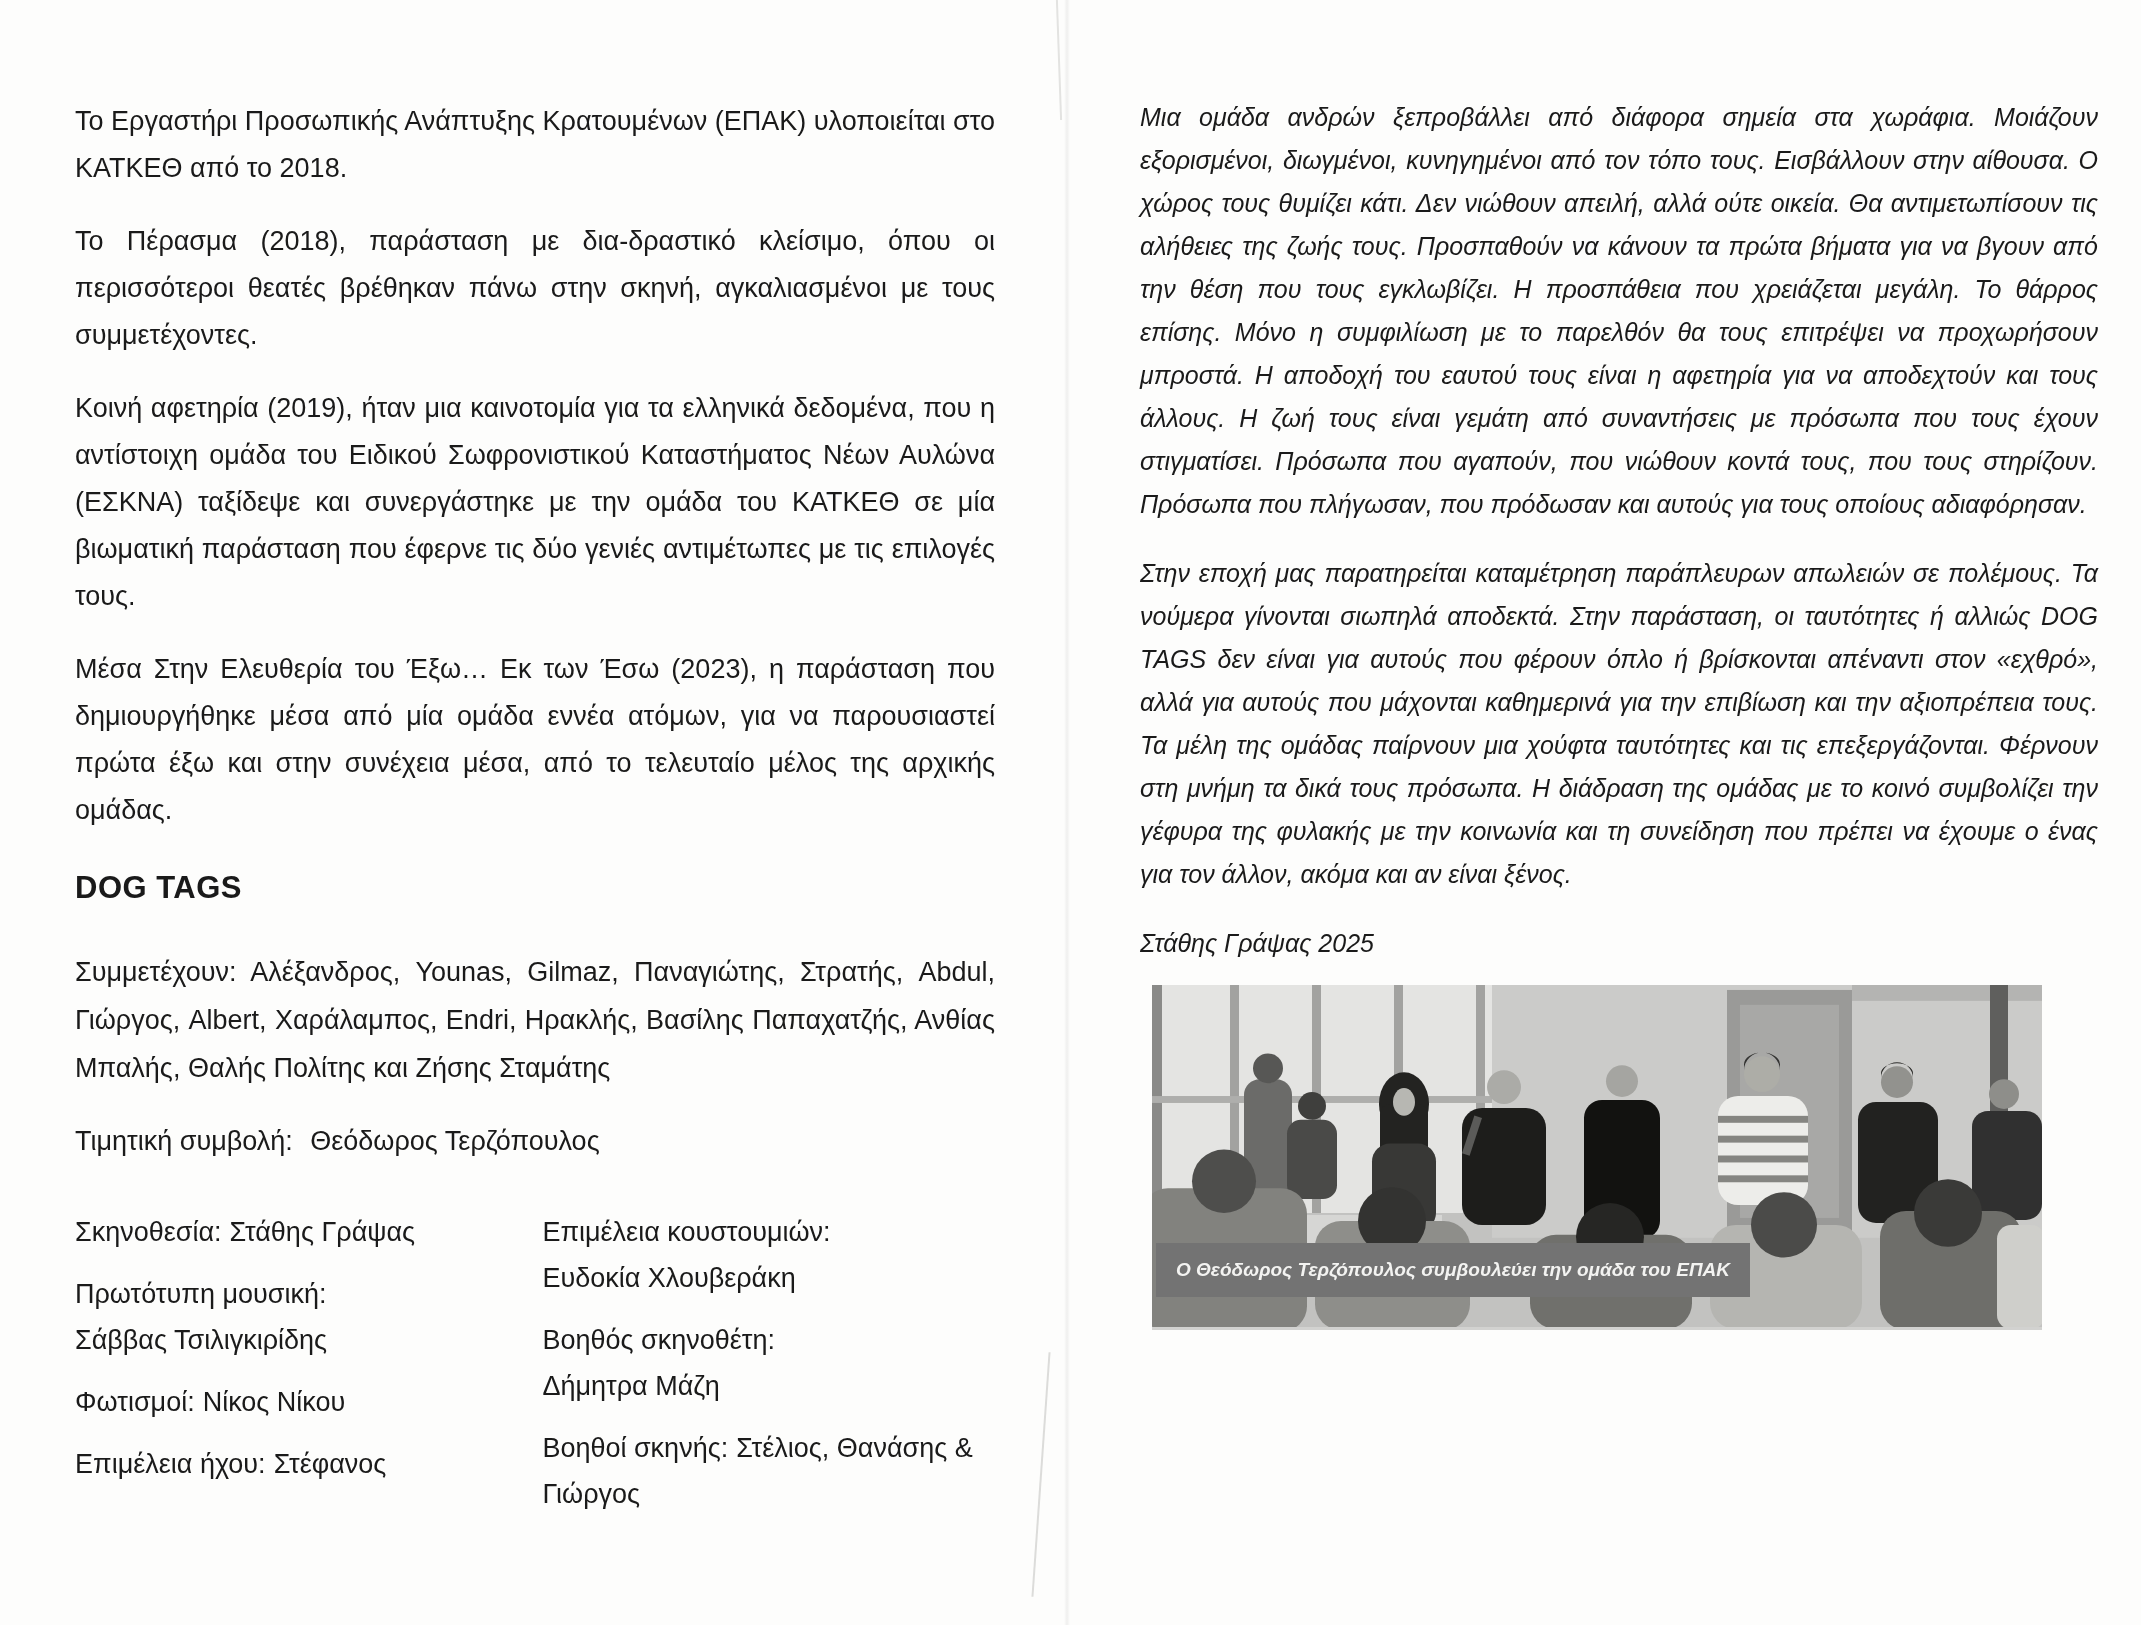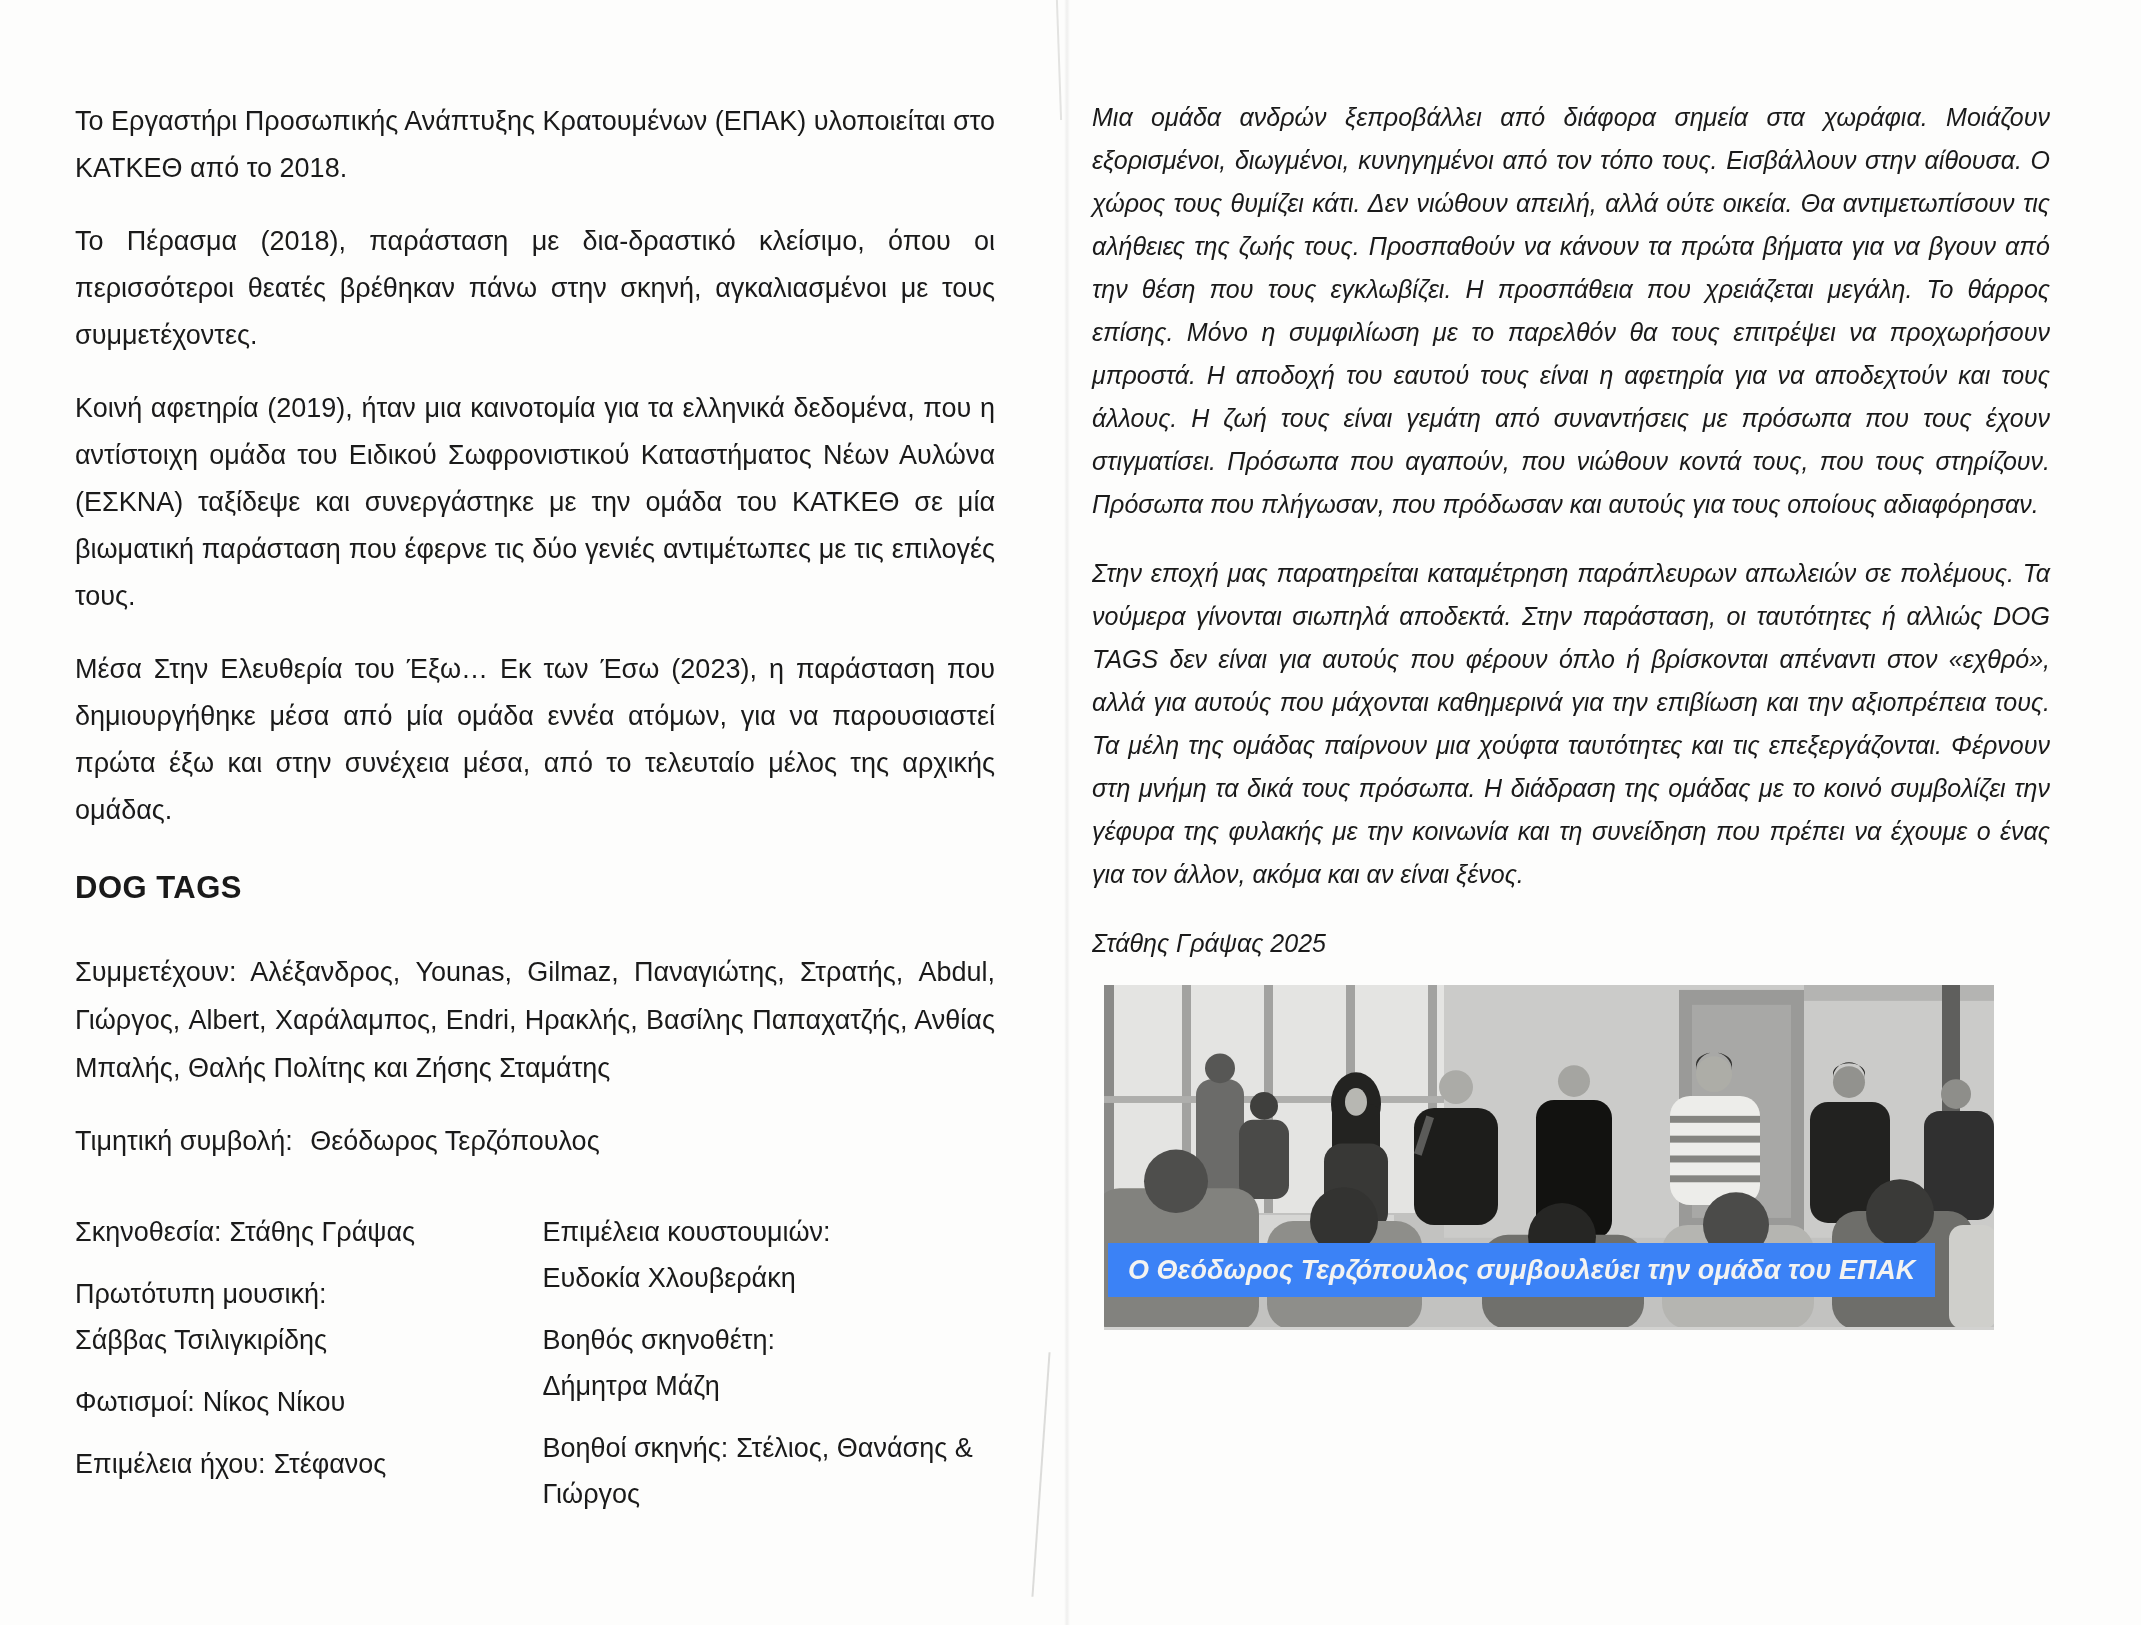--- a/index.html
+++ b/index.html
@@ -20,31 +20,31 @@
   .participants { line-height: 48px; }
   .honorary { text-align: left; margin-bottom: 44px; }
   .honorary span { margin-right: 10px; }
   .credits { display: flex; gap: 60px; }
   .credits-col { width: 450px; }
   .credits-col-right { width: 500px; }
   .credit-item { font-size: 27px; line-height: 46px; margin-bottom: 16px; }
   .credit-item span { margin-right: 8px; }
 
   
-  .page-right { position: absolute; left: 1092px; top: 0; width: 958px; padding-top: 96px; font-style: italic; }
+  .page-right { position: absolute; left: 1140px; top: 0; width: 958px; padding-top: 96px; font-style: italic; }
   .para-it { font-size: 25px; line-height: 43px; text-align: justify; margin-bottom: 26px; }
   .signature { font-size: 25px; padding-right: 60px; margin-top: 4px; line-height: 43px; }
 
   .photo { position: relative; width: 890px; height: 345px; margin: 20px 0 0 12px; border-bottom: 3px solid #d2d2d0; background: #c2c2c0; }
   .photo svg { display: block; width: 100%; height: 100%; }
   .photo-caption {
     position: absolute; left: 4px; bottom: 30px;
-    background: #3b82f6; color: #f3f3f1;
+    background: #737373; color: #f3f3f1;
     font-weight: 700; font-style: italic;
-    font-size: 27px; line-height: 54px;
+    font-size: 19px; line-height: 54px;
     padding: 0 20px; white-space: nowrap;
   }
 
   
   .gutter { position: absolute; left: 1064px; top: 0; width: 6px; height: 100%;
     background: linear-gradient(to right, rgba(0,0,0,0), rgba(0,0,0,0.055), rgba(0,0,0,0)); }
   .fold-mark { position: absolute; left: 1040px; top: 1352px; width: 2px; height: 245px;
     background: #dcdcda; transform: rotate(4deg); }
   .fold-mark-top { position: absolute; left: 1058px; top: 0; width: 2px; height: 120px;
     background: #e3e3e1; transform: rotate(-2deg); }

